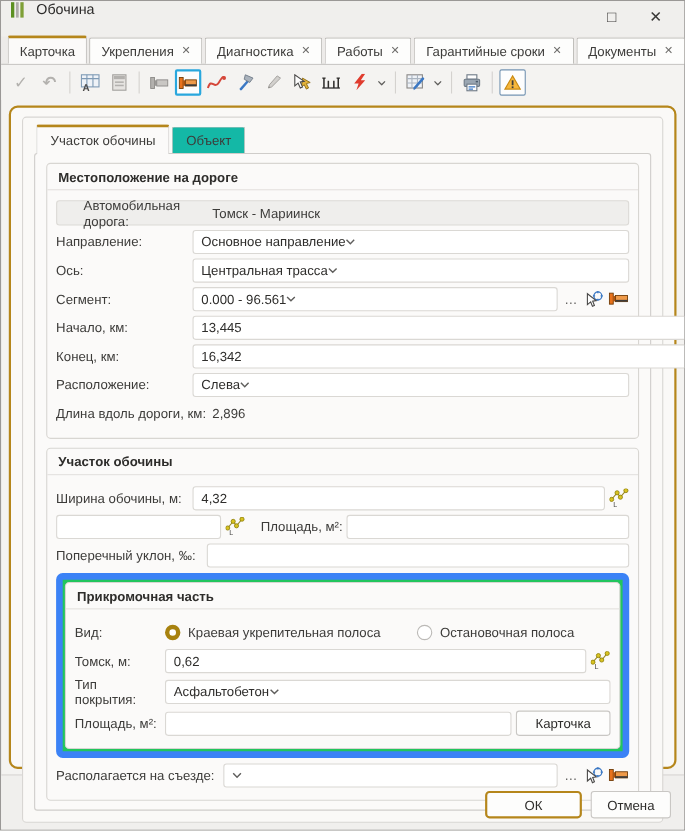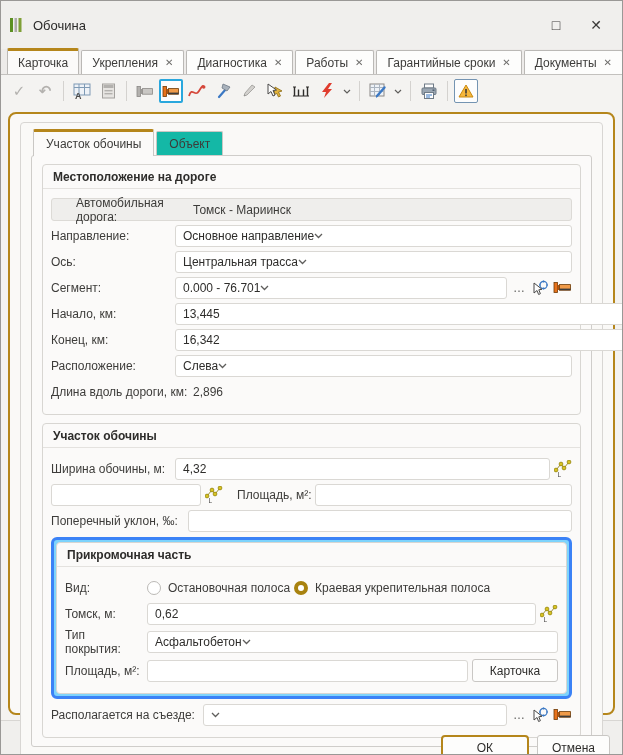--- a/index.html
+++ b/index.html
@@ -3,21 +3,21 @@
 <meta charset="utf-8">
 <style>
   * { box-sizing: border-box; margin: 0; padding: 0; }
   html,body { width: 623px; height: 755px; }
   body {
     font-family: "Liberation Sans", "DejaVu Sans", sans-serif;
     font-size: 12px; color: #3d3c3a;
     background: #f4f3f1; border: 1px solid #9a9896; overflow: hidden;
   }
   
-  .titlebar { height: 48px; background: #f0efed; display: flex; align-items: center; padding: 0 6px 0 8px; }
+  .titlebar { height: 32px; background: #f0efed; display: flex; align-items: flex-start; padding: 0 6px 0 8px; }
   .title-icon { width: 16px; height: 16px; margin-right: 8px; }
   .title-text { font-size: 13px; color: #2c2b2a; flex: 1; }
   .win-btn { width: 40px; height: 28px; display: flex; align-items: center; justify-content: center;
              font-size: 14px; color: #3a3938; cursor: default; }
   
   .tabbar { height: 26px; background: #edebe9; display: flex; align-items: flex-end; padding: 0 4px 0 6px; border-bottom: 1px solid #c3c1be; }
   .tab { display: flex; align-items: center; gap: 7px; height: 24px; padding: 0 10px;
          background: #fdfdfc; border: 1px solid #bab8b5; border-bottom: none; margin-right: 2px;
          border-radius: 2px 2px 0 0; white-space: nowrap; }
   .tab.active { height: 26px; border-top: 3px solid #b5861b; background: #fbfaf9; font-weight: normal; }
@@ -53,21 +53,21 @@
   }
   input.inp { font-family: "Liberation Sans", sans-serif; outline: none; width: 100%; }
   .combo { justify-content: flex-start; flex: 1; }
   .flex1 { flex: 1; }
   .readonly-row { display: flex; align-items: center; margin: 3px 0 3px 4px; margin-right: 4px;
                   height: 23px; background: #efeeec; border: 1px solid #dcdad6; border-radius: 3px; padding: 0 24px; }
   .readonly-row .ro-lbl { width: 117px; flex-shrink: 0; }
   .w95 { width: 95px; flex-shrink: 0; }
   .ellipsis-btn { color: #5f5e5c; font-size: 12px; padding: 0 2px; letter-spacing: 1px; }
   
-  .hl-box { border: 3px solid #3b82f6; border-radius: 6px; margin: 5px 0 4px 4px; margin-right: 4px; padding: 2px; background: #7dd3fc; }
+  .hl-box { border: 6px solid #3b82f6; border-radius: 6px; margin: 5px 0 4px 4px; margin-right: 4px; padding: 2px; background: #22c55e; }
   
   .radio { width: 14px; height: 14px; border-radius: 50%; background: #fff; border: 1px solid #bbb9b6; flex-shrink: 0; }
   .radio.sel { border: 4px solid #a8820f; }
   .radio-opt { display: flex; align-items: center; gap: 7px; }
   
   .btn { height: 25px; background: #fdfdfc; border: 1px solid #c9c7c4; border-radius: 3px;
          display: flex; align-items: center; justify-content: center; padding: 0 14px; color: #2e2d2b; }
   .btn.default { border: 2px solid #b5861b; border-radius: 4px; text-align: center; }
   
   .footer { margin-top: 5px; height: 54px; background: #f0efed; border-top: 1px solid #d8d6d3;
@@ -270,21 +270,21 @@
               <span>Центральная трасса</span>
               <svg width="9" height="6" viewBox="0 0 9 6">
                   <path d="M1 1 L4.5 4.5 L8 1" stroke="#5f5e5c" fill="none" stroke-width="1.3"></path>
                 </svg>
             </div>
           </div>
 
           <div class="row">
             <span class="lbl">Сегмент:</span>
             <div class="combo">
-              <span>0.000 - 76.701</span>
+              <span>0.000 - 96.561</span>
               <svg width="9" height="6" viewBox="0 0 9 6">
                   <path d="M1 1 L4.5 4.5 L8 1" stroke="#5f5e5c" fill="none" stroke-width="1.3"></path>
                 </svg>
             </div>
             <span class="ellipsis-btn">…</span>
             <svg width="17" height="16" viewBox="0 0 17 16">
               <circle cx="11.5" cy="5" r="3.6" fill="none" stroke="#3b78c4" stroke-width="1.2"></circle>
               <path d="M11.5 0.5 V2.5 M11.5 7.5 V9.5 M7 5 H9 M14 5 H16" stroke="#3b78c4" stroke-width="1.2"></path>
               <path d="M2 3 L2 13 L5 10.5 L6.6 14.5 L8.4 13.7 L6.8 9.8 L10 9.3 Z" fill="#fdfdfd" stroke="#4a4948" stroke-width="1"></path>
             </svg>
@@ -362,27 +362,27 @@
             <input class="inp flex1" value="" style="">
           </div>
 
           <div class="hl-box">
             <div class="group" style="border-radius:4px">
               <div class="g-head">Прикромочная часть</div>
               <div class="g-body">
 
                 <div class="row">
                   <span class="lbl-sm">Вид:</span>
+                  <div class="radio-opt" style="width:225px">
+                    <span class="radio sel"></span>
+                    <span>Краевая укрепительная полоса</span>
+                  </div>
                   <div class="radio-opt">
                     <span class="radio"></span>
                     <span>Остановочная полоса</span>
-                  </div>
-                  <div class="radio-opt" style="width:225px">
-                    <span class="radio sel"></span>
-                    <span>Краевая укрепительная полоса</span>
                   </div>
                 </div>
 
                 <div class="row">
                   <span class="lbl-sm">Томск, м:</span>
                   <input class="inp flex1" value="0,62" style="">
                   <svg width="18" height="17" viewBox="0 0 18 17">
                     <path d="M2 10 L7 4 L10 8 L15 2" stroke="#9a8c2a" fill="none" stroke-width="1"></path>
                     <circle cx="2" cy="10" r="1.9" fill="#d8c322" stroke="#8a7a00" stroke-width="0.7"></circle>
                     <circle cx="7" cy="4" r="1.9" fill="#d8c322" stroke="#8a7a00" stroke-width="0.7"></circle>

